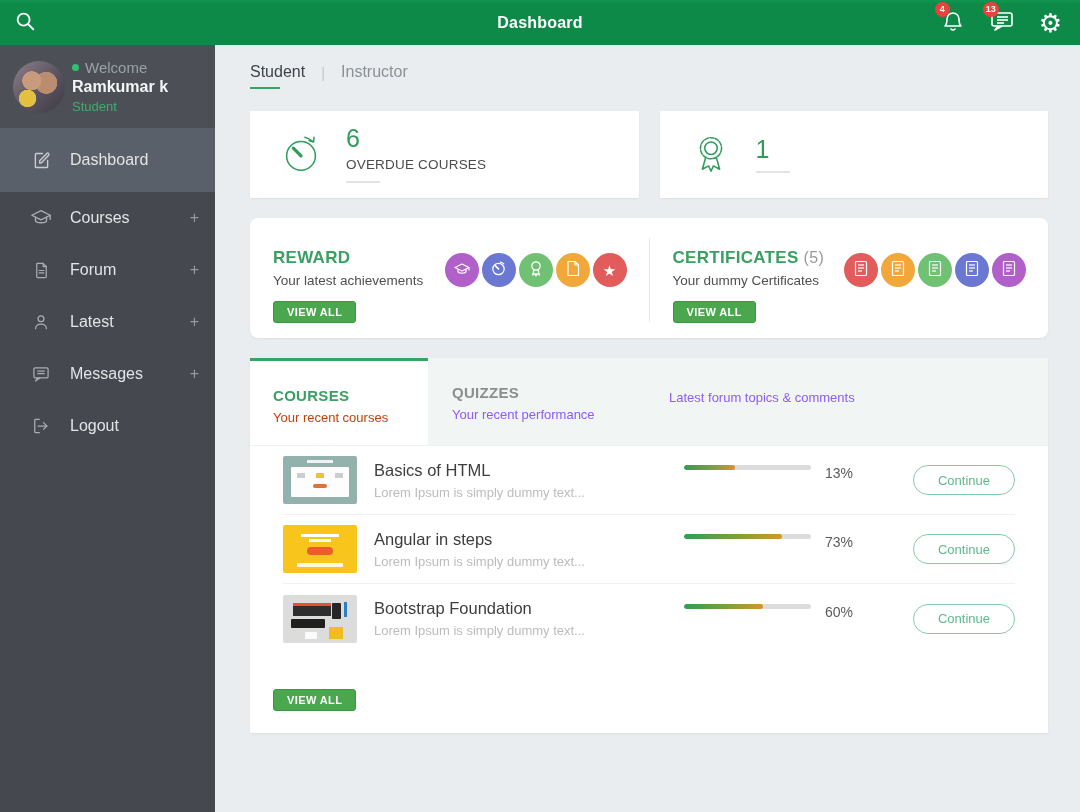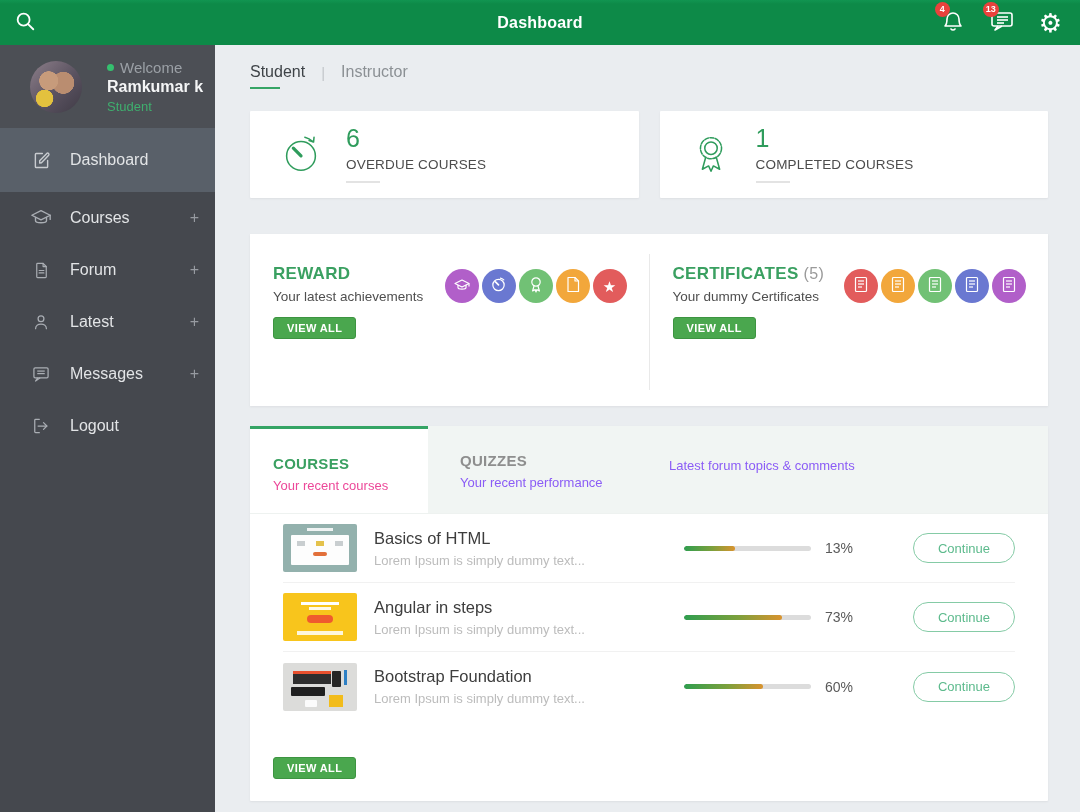--- a/index.html
+++ b/index.html
@@ -14,21 +14,21 @@
   .topbar-right { margin-left:auto; display:flex; align-items:center; gap:24px; padding-right:18px; }
   .icon-wrap { position:relative; display:flex; align-items:center; cursor:pointer; }
   .badge { position:absolute; top:-7px; left:-6px; min-width:15px; height:15px; border-radius:8px; background:#e8423c; color:#fff; font-size:9px; font-weight:bold; display:flex; align-items:center; justify-content:center; padding:0 3px; }
   .gear-glyph { color:#ffffff; font-size:26px; line-height:1; }
 
   
   .body-row { display:flex; flex:1; min-height:0; }
 
   
   .sidebar { width:215px; flex:0 0 215px; background:#45484e; display:flex; flex-direction:column; }
-  .profile { background:#4c4f55; display:flex; align-items:center; padding:14px 10px 14px 30px; gap:25px; }
+  .profile { background:#4c4f55; display:flex; align-items:center; padding:14px 10px 14px 13px; gap:7px; }
   .avatar { width:52px; height:52px; border-radius:50%; flex:0 0 52px;
     background:
       radial-gradient(circle at 28% 72%, #e3c13e 0 16%, rgba(0,0,0,0) 17%),
       radial-gradient(circle at 36% 38%, #c79b7b 0 20%, rgba(0,0,0,0) 21%),
       radial-gradient(circle at 64% 42%, #ba8d70 0 24%, rgba(0,0,0,0) 25%),
       linear-gradient(135deg,#8d7f8a 0%,#5a5260 55%,#3f3b46 100%);
   }
   .welcome-row { display:flex; align-items:center; gap:6px; color:#9ba0a6; font-size:15px; }
   .status-dot { width:7px; height:7px; border-radius:50%; background:#35c06f; }
   .username { color:#f4f5f6; font-size:16px; font-weight:bold; margin-top:2px; }
@@ -50,42 +50,42 @@
   .vt.active { color:#3e4347; position:relative; }
   .vt.active::after { content:""; position:absolute; left:0; bottom:0; width:30px; height:2px; background:#35a465; }
   .vt-sep { color:#c3c7ca; font-size:15px; padding-bottom:8px; }
 
   .stats-row { display:flex; gap:21px; margin-top:22px; }
   .stat-card { flex:1; background:#fff; height:87px; display:flex; align-items:center; padding-left:28px; gap:22px; box-shadow:0 1px 2px rgba(60,70,80,.08); border-radius:1px; }
   .stat-num { color:#2f9c5c; font-size:25px; line-height:1; }
   .stat-label { color:#4c4c4c; font-size:13.5px; margin-top:6px; letter-spacing:.2px; }
   .stat-bar { width:34px; height:2px; background:#e3e3e3; margin-top:9px; }
 
-  .reward-panel { display:flex; background:#fff; margin-top:36px; height:172px; box-shadow:0 1px 2px rgba(60,70,80,.08); border-radius:0; }
+  .reward-panel { display:flex; background:#fff; margin-top:20px; height:120px; box-shadow:0 1px 2px rgba(60,70,80,.08); border-radius:8px; }
   .rp-half { flex:1; display:flex; padding:30px 22px 0 23px; }
   .rp-title { color:#3aa061; font-size:17px; font-weight:bold; letter-spacing:.3px; }
   .rp-count { color:#9a9a9a; font-weight:normal; font-size:16px; }
   .rp-sub { color:#4f4f4f; font-size:13.5px; margin-top:5px; }
   .btn-viewall { display:inline-block; background:#4aa74e; border:1px solid #3d9441; color:#fff; font-size:11px; font-weight:bold; letter-spacing:.4px; padding:4px 13px; border-radius:3px; margin-top:13px; cursor:pointer; font-family:inherit; }
   .rp-circles { margin-left:auto; display:flex; gap:3px; align-items:flex-start; padding-top:5px; }
   .circle { width:34px; height:34px; border-radius:50%; display:flex; align-items:center; justify-content:center; cursor:pointer; }
   .star-glyph { color:#fff; font-size:15px; line-height:1; }
   .rp-divider { width:1px; background:#e9e9e9; margin:20px 0 16px 0; }
 
   
   .tabs-panel { background:#fff; margin-top:20px; box-shadow:0 1px 2px rgba(60,70,80,.08); border-radius:1px; padding-bottom:22px; }
   .tab-header { display:flex; height:88px; background:#f1f5f3; border-bottom:1px solid #eef2f0; }
   .tab { padding-top:26px; cursor:pointer; }
   .tab-1 { width:178px; padding-left:23px; background:#fff; border-top:3px solid #35a465; }
-  .tab-2 { width:194px; padding-left:32px; }
+  .tab-2 { width:194px; padding-left:24px; }
   .tab-3 { flex:1; padding-left:47px; }
   .tab-title { font-size:15px; font-weight:bold; letter-spacing:.3px; color:#8e8e8e; }
   .tab-1 .tab-title { color:#3aa061; }
   .tab-sub { font-size:13px; color:#8b5cf6; margin-top:6px; }
-  .tab-1 .tab-sub { color:#ec4899; }
+  .tab-1 .tab-sub { color:#c2410c; }
 
   .course-list { padding:0 33px; }
   .course-row { display:flex; align-items:center; height:69px; border-bottom:1px solid #f1f1f1; }
   .course-row.last { border-bottom:none; }
   .thumb { width:74px; height:48px; border-radius:2px; position:relative; overflow:hidden; flex:0 0 74px; }
   .thumb-html { background:#93b1ad; }
   .thumb-html .t-card { position:absolute; left:8px; top:11px; width:58px; height:30px; background:#fdfdfd; border-radius:1px; }
   .thumb-html .t-dot1,.thumb-html .t-dot2,.thumb-html .t-dot3 { position:absolute; top:6px; width:8px; height:5px; background:#c9ced0; }
   .thumb-html .t-dot1{left:6px} .thumb-html .t-dot2{left:25px;background:#e4c24c} .thumb-html .t-dot3{left:44px}
   .thumb-html .t-pill { position:absolute; left:22px; top:17px; width:14px; height:4px; background:#e2703a; border-radius:2px; }
@@ -99,21 +99,21 @@
   .thumb-bootstrap .b-laptop { position:absolute; left:10px; top:8px; width:38px; height:13px; background:#2e2e2e; border-top:3px solid #e8502e; }
   .thumb-bootstrap .b-key { position:absolute; left:8px; top:24px; width:34px; height:9px; background:#1f1f1f; border-radius:1px; }
   .thumb-bootstrap .b-phone { position:absolute; right:16px; top:8px; width:9px; height:16px; background:#262626; border-radius:1px; }
   .thumb-bootstrap .b-pen { position:absolute; right:10px; top:7px; width:3px; height:15px; background:#2d7fc4; }
   .thumb-bootstrap .b-yellow { position:absolute; right:14px; bottom:4px; width:14px; height:12px; background:#f2bc1b; }
   .thumb-bootstrap .b-white { position:absolute; left:22px; bottom:4px; width:12px; height:7px; background:#fbfbfb; border-radius:1px; }
 
   .course-text { margin-left:17px; }
   .course-title { font-size:16.5px; color:#3d3d3d; }
   .course-desc { font-size:13px; color:#bcbcbc; margin-top:5px; }
-  .course-right { margin-left:auto; display:flex; align-items:center; }
+  .course-right { margin-left:auto; display:flex; }
   .pbar { width:127px; height:5px; background:#dcdcdc; border-radius:3px; overflow:hidden; }
   .pfill { height:100%; border-radius:3px; background:linear-gradient(90deg,#2f9e4f 0%,#7ca03c 55%,#d9932e 100%); }
   .ppct { width:38px; margin-left:14px; font-size:14px; color:#5a5a5a; }
   .btn-continue { margin-left:50px; width:102px; height:30px; border-radius:16px; border:1px solid #85cba6; background:#fff; color:#5cba8c; font-size:13px; cursor:pointer; font-family:inherit; }
   .courses-viewall { margin:36px 0 0 23px; }
 </style>
 </head>
 <body>
 
 <div class="app">
@@ -265,21 +265,20 @@
         <div class="stat-card">
           <span>
             <svg width="46" height="46" viewBox="0 0 48 48" fill="none" stroke="#2f9c5c" stroke-width="1.6" stroke-linecap="round" stroke-linejoin="round">
                 <circle cx="24" cy="19" r="11" stroke-dasharray="4 1.6"></circle>
                 <circle cx="24" cy="19" r="6.5"></circle>
                 <path d="M18.5 28.5L15 41l6.5-3.5L24 43l2.5-5.5L33 41l-3.5-12.5"></path>
               </svg>
           </span>
           <div>
             <div class="stat-num">1</div>
-            <div class="stat-label">COMPLETED COURSES</div>
             <div class="stat-bar"></div>
           </div>
         </div>
       </div>
 
       <div class="reward-panel">
         <div class="rp-half">
           <div>
             <div class="rp-title">REWARD</div>
             <div class="rp-sub">Your latest achievements</div>

